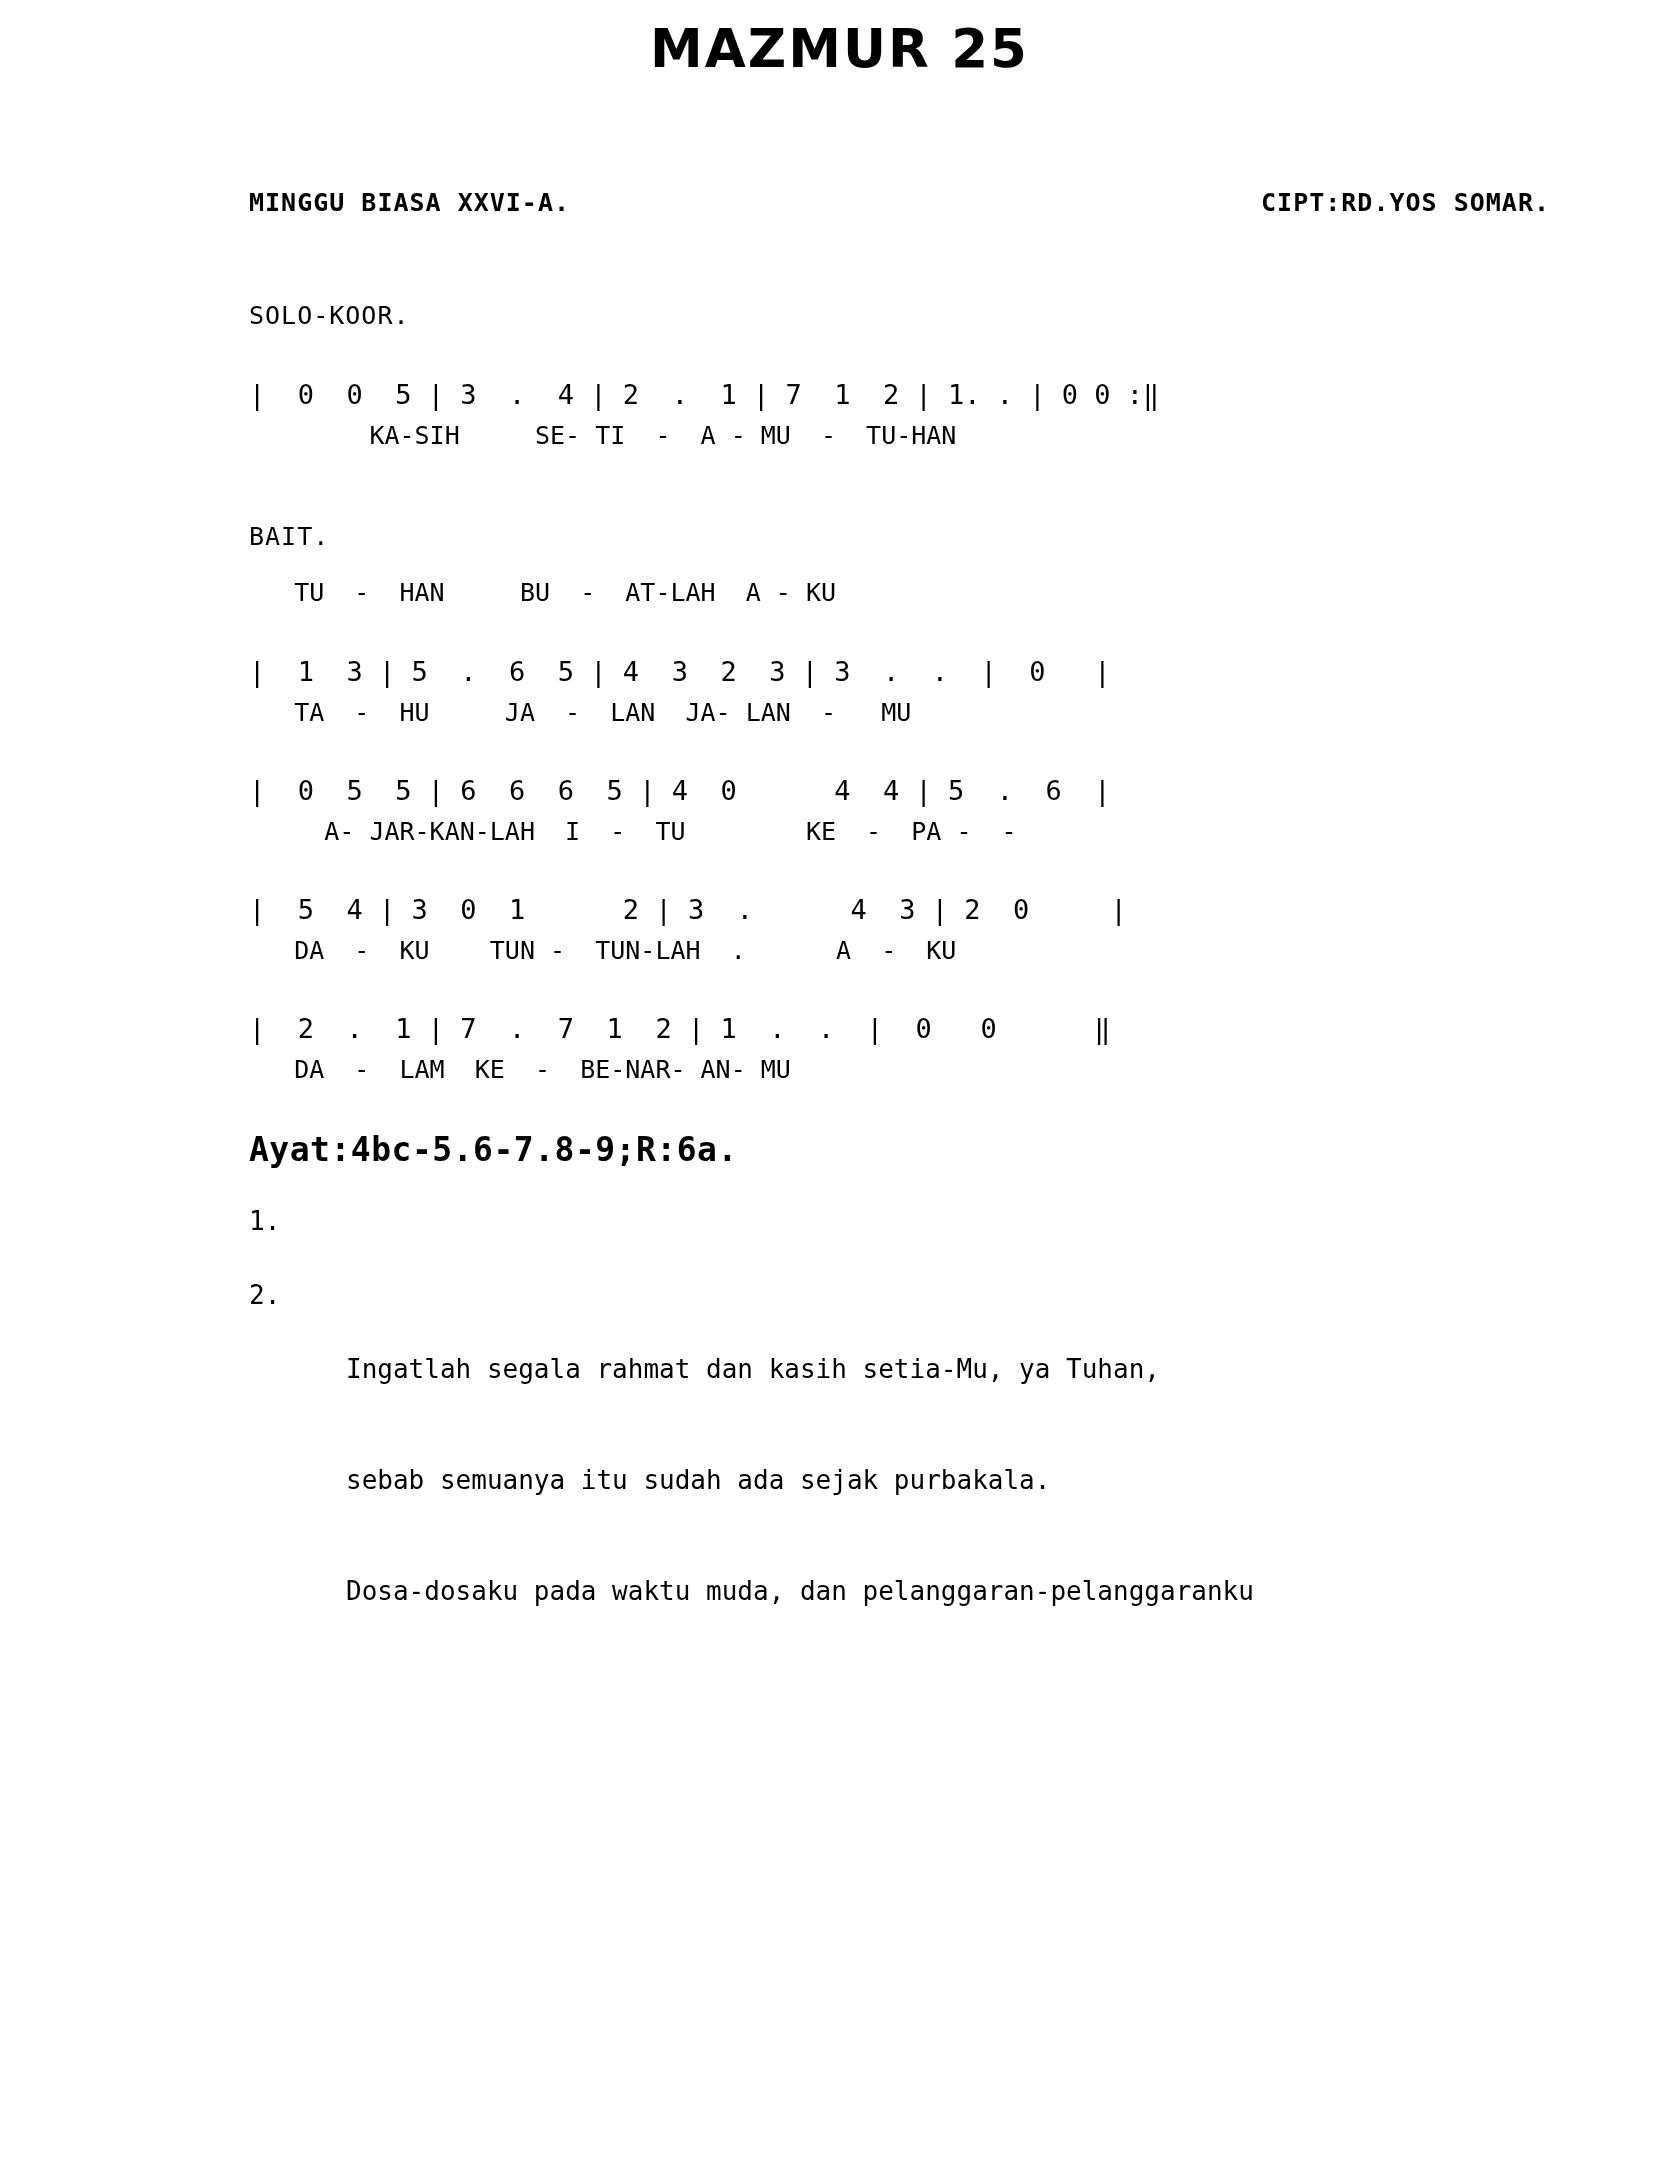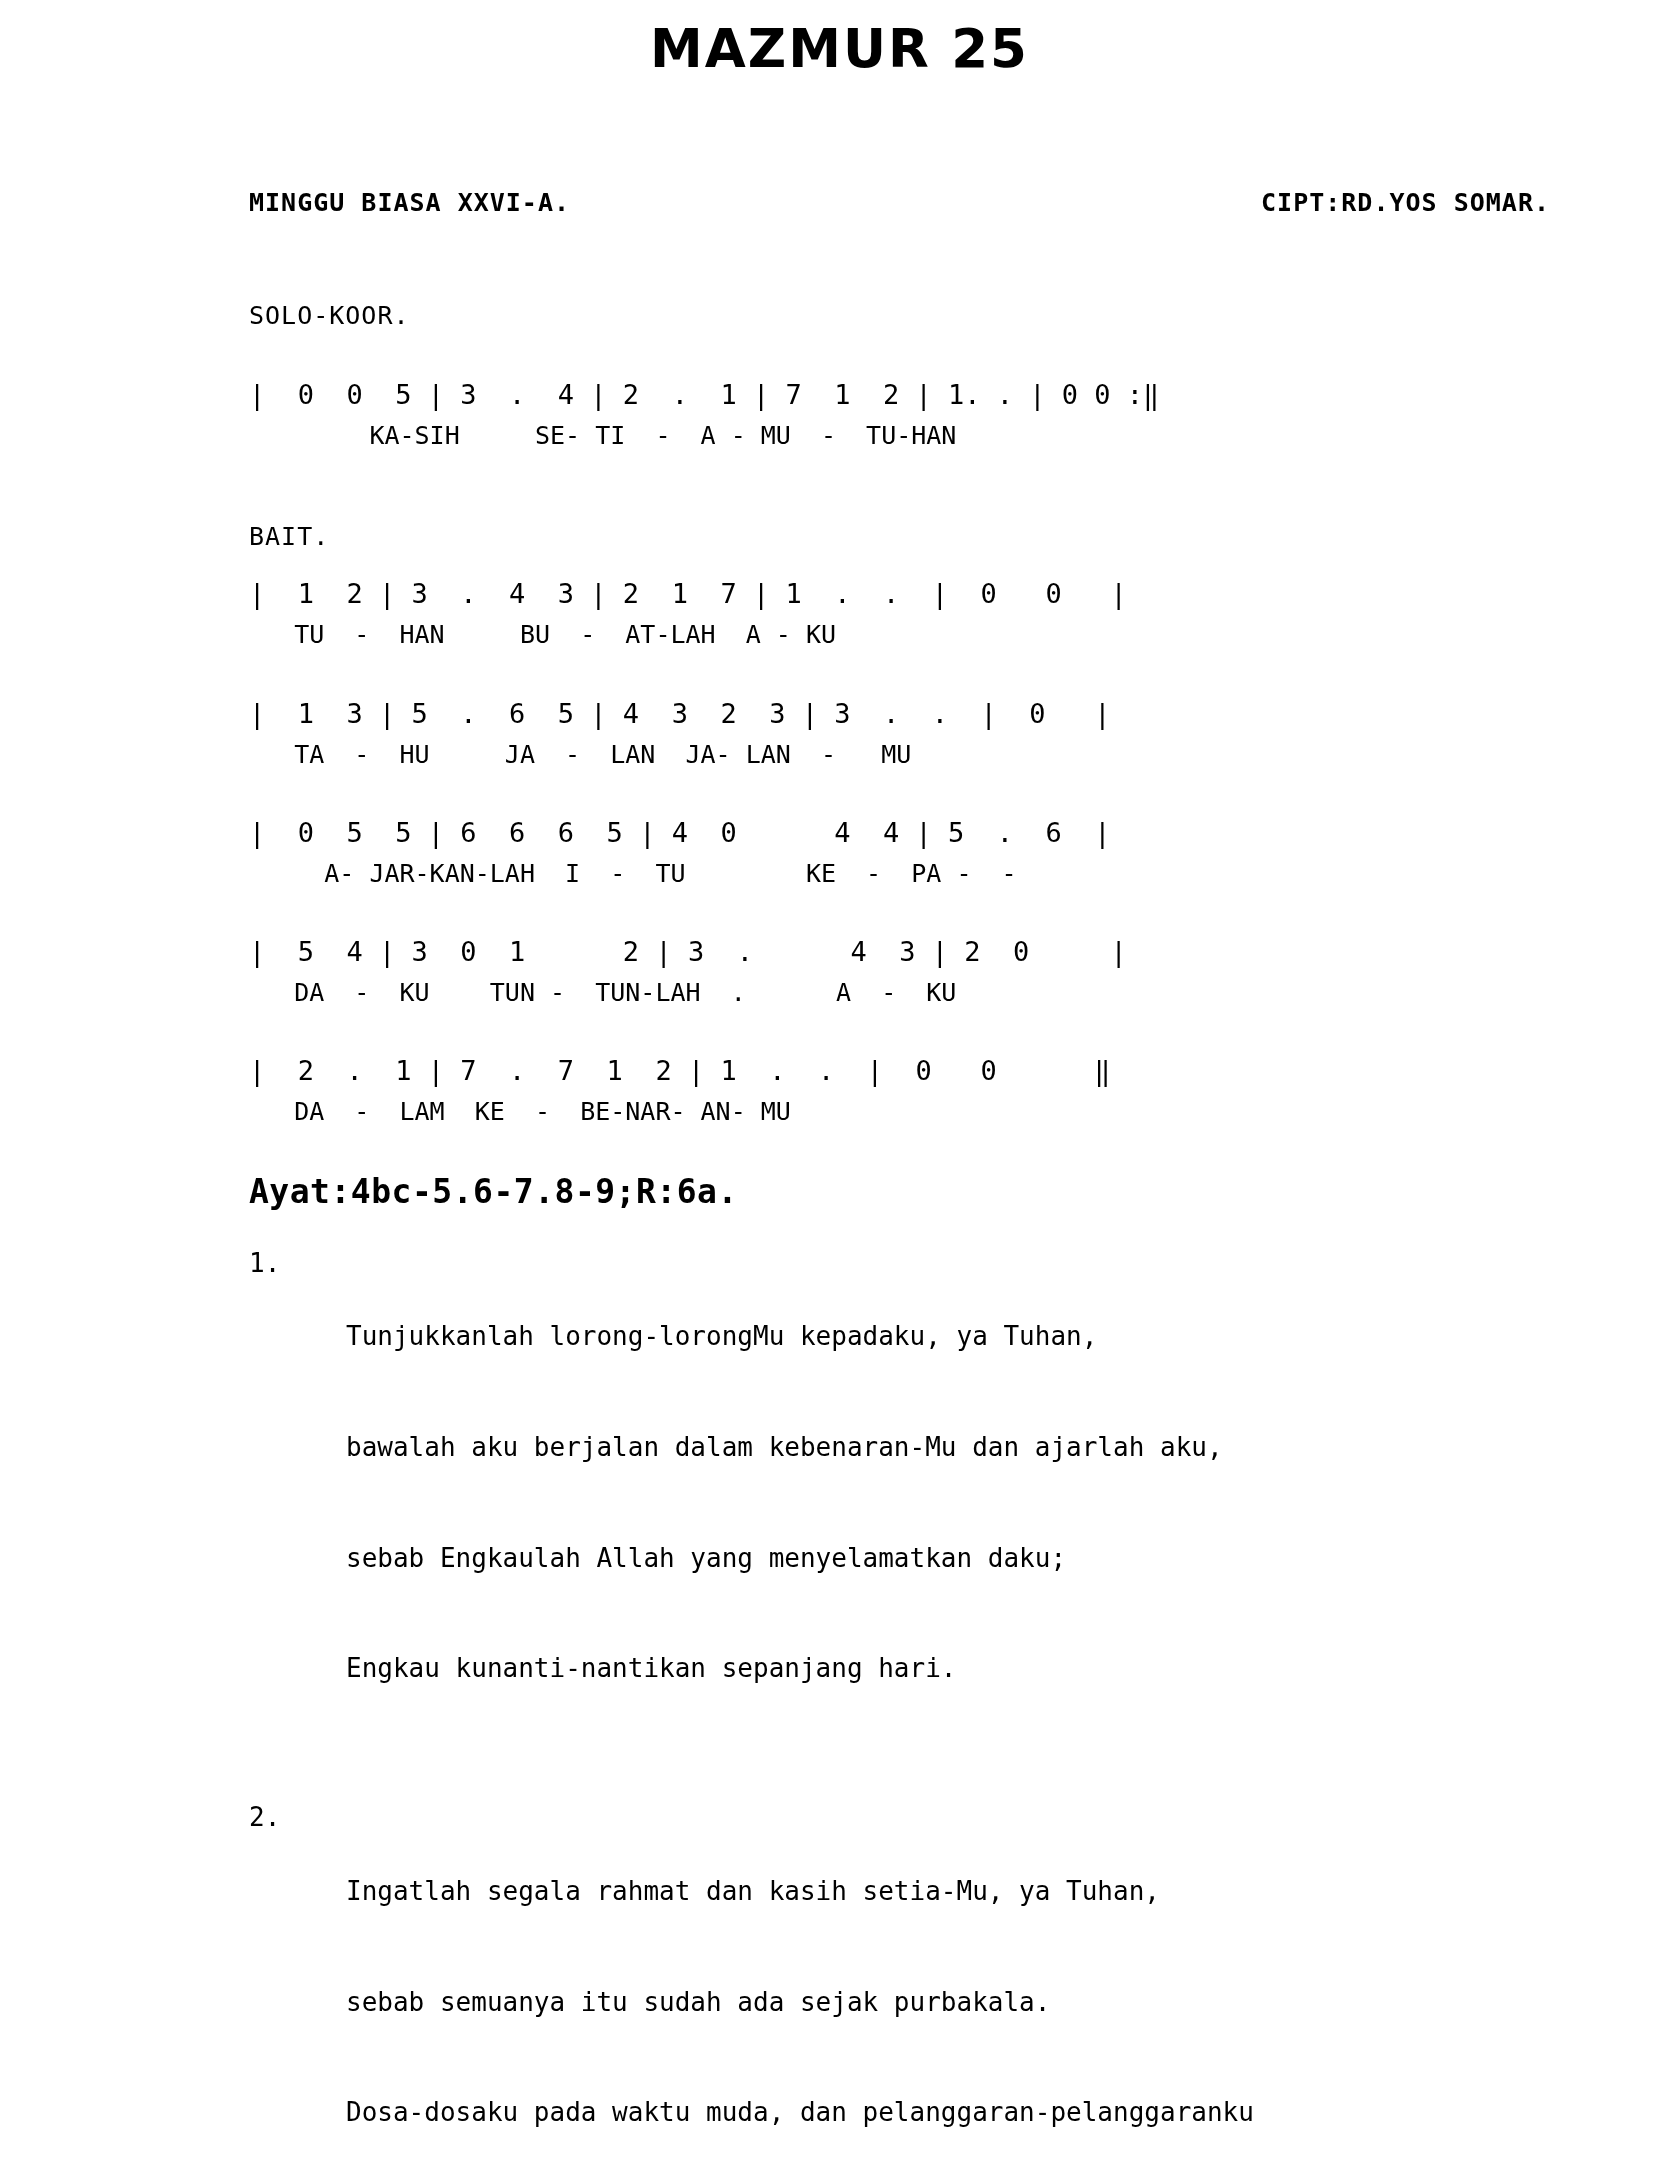--- a/index.html
+++ b/index.html
@@ -118,21 +118,20 @@
 
 
   <div class="system" style="margin-top:48px">
     <div class="notes">|  0  0  5 | 3  .  4 | 2  .  1 | 7  1  2 | 1. . | 0 0 :‖</div>
     <div class="lyrics">        KA-SIH     SE- TI  -  A - MU  -  TU-HAN</div>
   </div>
 
   <div class="section-label mt-bait">BAIT.</div>
 
   <div class="system">
-    <div class="notes">|  1  2 | 3  .  4  3 | 2  1  7 | 1  .  .  |  0   0   |</div>
     <div class="lyrics">   TU  -  HAN     BU  -  AT-LAH  A - KU</div>
   </div>
 
   <div class="system" style="margin-top:46px">
     <div class="notes">|  1  3 | 5  .  6  5 | 4  3  2  3 | 3  .  .  |  0   |</div>
     <div class="lyrics">   TA  -  HU     JA  -  LAN  JA- LAN  -   MU</div>
   </div>
 
   <div class="system" style="margin-top:46px">
     <div class="notes">|  0  5  5 | 6  6  6  5 | 4  0      4  4 | 5  .  6  |</div>
@@ -148,26 +147,20 @@
     <div class="notes">|  2  .  1 | 7  .  7  1  2 | 1  .  .  |  0   0      ‖</div>
     <div class="lyrics">   DA  -  LAM  KE  -  BE-NAR- AN- MU</div>
   </div>
 
   <div class="ayat">Ayat:4bc-5.6-7.8-9;R:6a.</div>
 
   <div class="verses">
 
     <div class="verse">
       <div class="verse-num">1.</div>
-      <div class="verse-lines">
-        <div>Tunjukkanlah lorong-lorongMu kepadaku, ya Tuhan,</div>
-        <div>bawalah aku berjalan dalam kebenaran-Mu dan ajarlah aku,</div>
-        <div>sebab Engkaulah Allah yang menyelamatkan daku;</div>
-        <div>Engkau kunanti-nantikan sepanjang hari.</div>
-      </div>
     </div>
 
     <div class="verse">
       <div class="verse-num">2.</div>
       <div class="verse-lines">
         <div>Ingatlah segala rahmat dan kasih setia-Mu, ya Tuhan,</div>
         <div>sebab semuanya itu sudah ada sejak purbakala.</div>
         <div>Dosa-dosaku pada waktu muda, dan pelanggaran-pelanggaranku</div>
         
         

